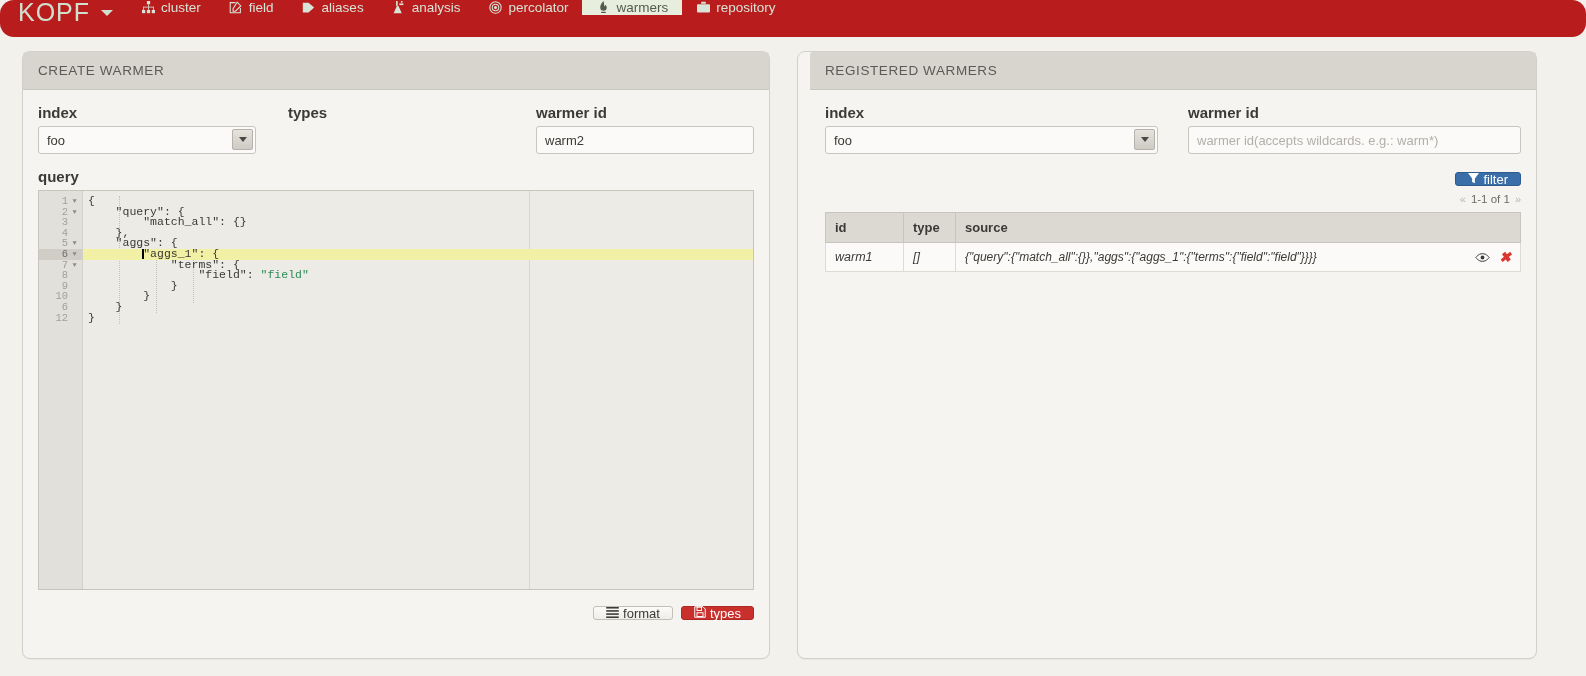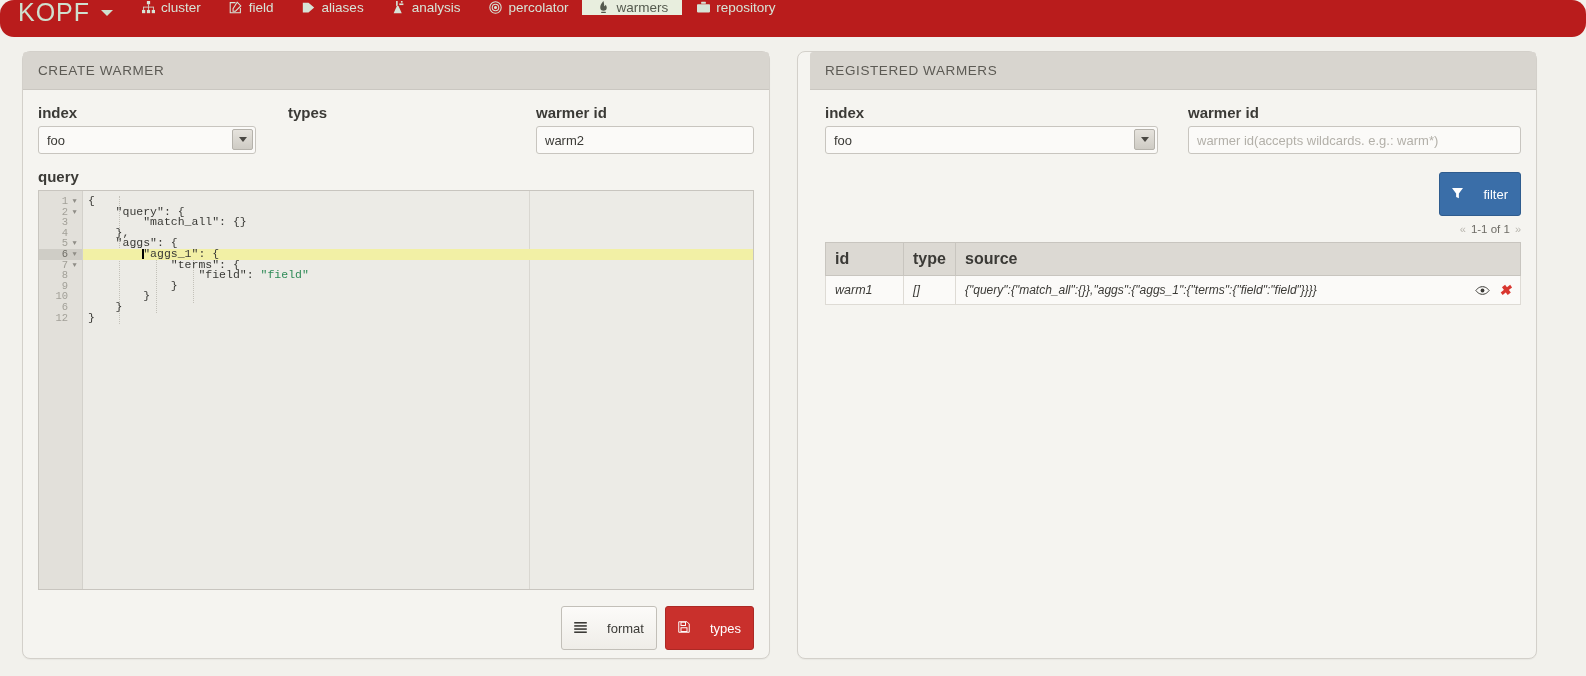--- a/index.html
+++ b/index.html
@@ -188,22 +188,22 @@
     width: 2px; height: 10px;
     background: #000;
   }
 
   
   .btn-row {
     display: flex; justify-content: flex-end; gap: 8px;
     padding: 16px 0 0 0;
   }
   .btn {
-    display: inline-flex; align-items: center; gap: 20px;
-    height: 44px; padding: 0 12px;
+    display: inline-flex; align-items: center; gap: 4px;
+    height: 14px; padding: 0 12px;
     border-radius: 3px;
     font-size: 13px;
     cursor: pointer;
     border: 1px solid #c2bfb8;
     background: linear-gradient(#fcfbf9,#efedE8);
     color: #3b3a36;
     font-family: "Liberation Sans", sans-serif;
   }
   .btn-danger {
     background: #c9302c;
@@ -233,21 +233,21 @@
     margin-top: 7px;
     background: #fbfaf8;
     border: 1px solid #c8c5bf;
     font-size: 12.5px;
   }
   table.warmers th {
     background: #dcd9d3;
     border: 1px solid #c8c5bf;
     text-align: left;
     padding: 7px 9px;
-    font-size: 16px;
+    font-size: 13px;
     color: #3b3a36;
   }
   table.warmers td {
     border: 1px solid #dedbd5;
     padding: 7px 9px;
     color: #3b3a36;
     vertical-align: middle;
     font-style: italic;
   }
   .col-id { width: 78px; }

